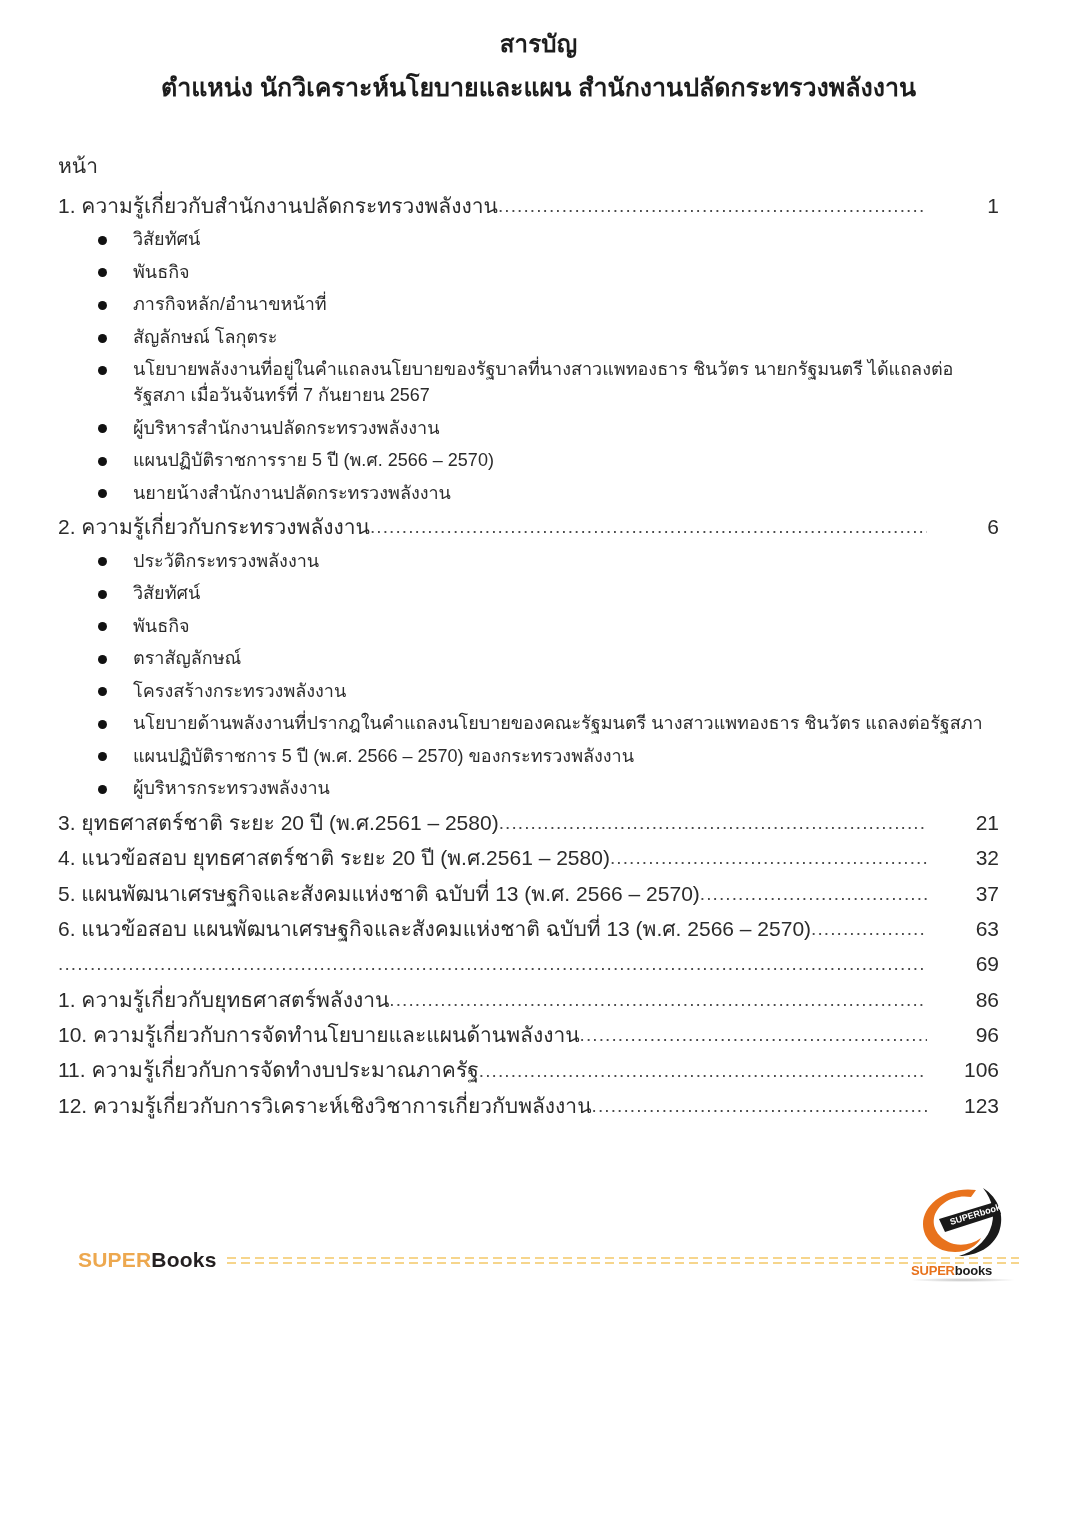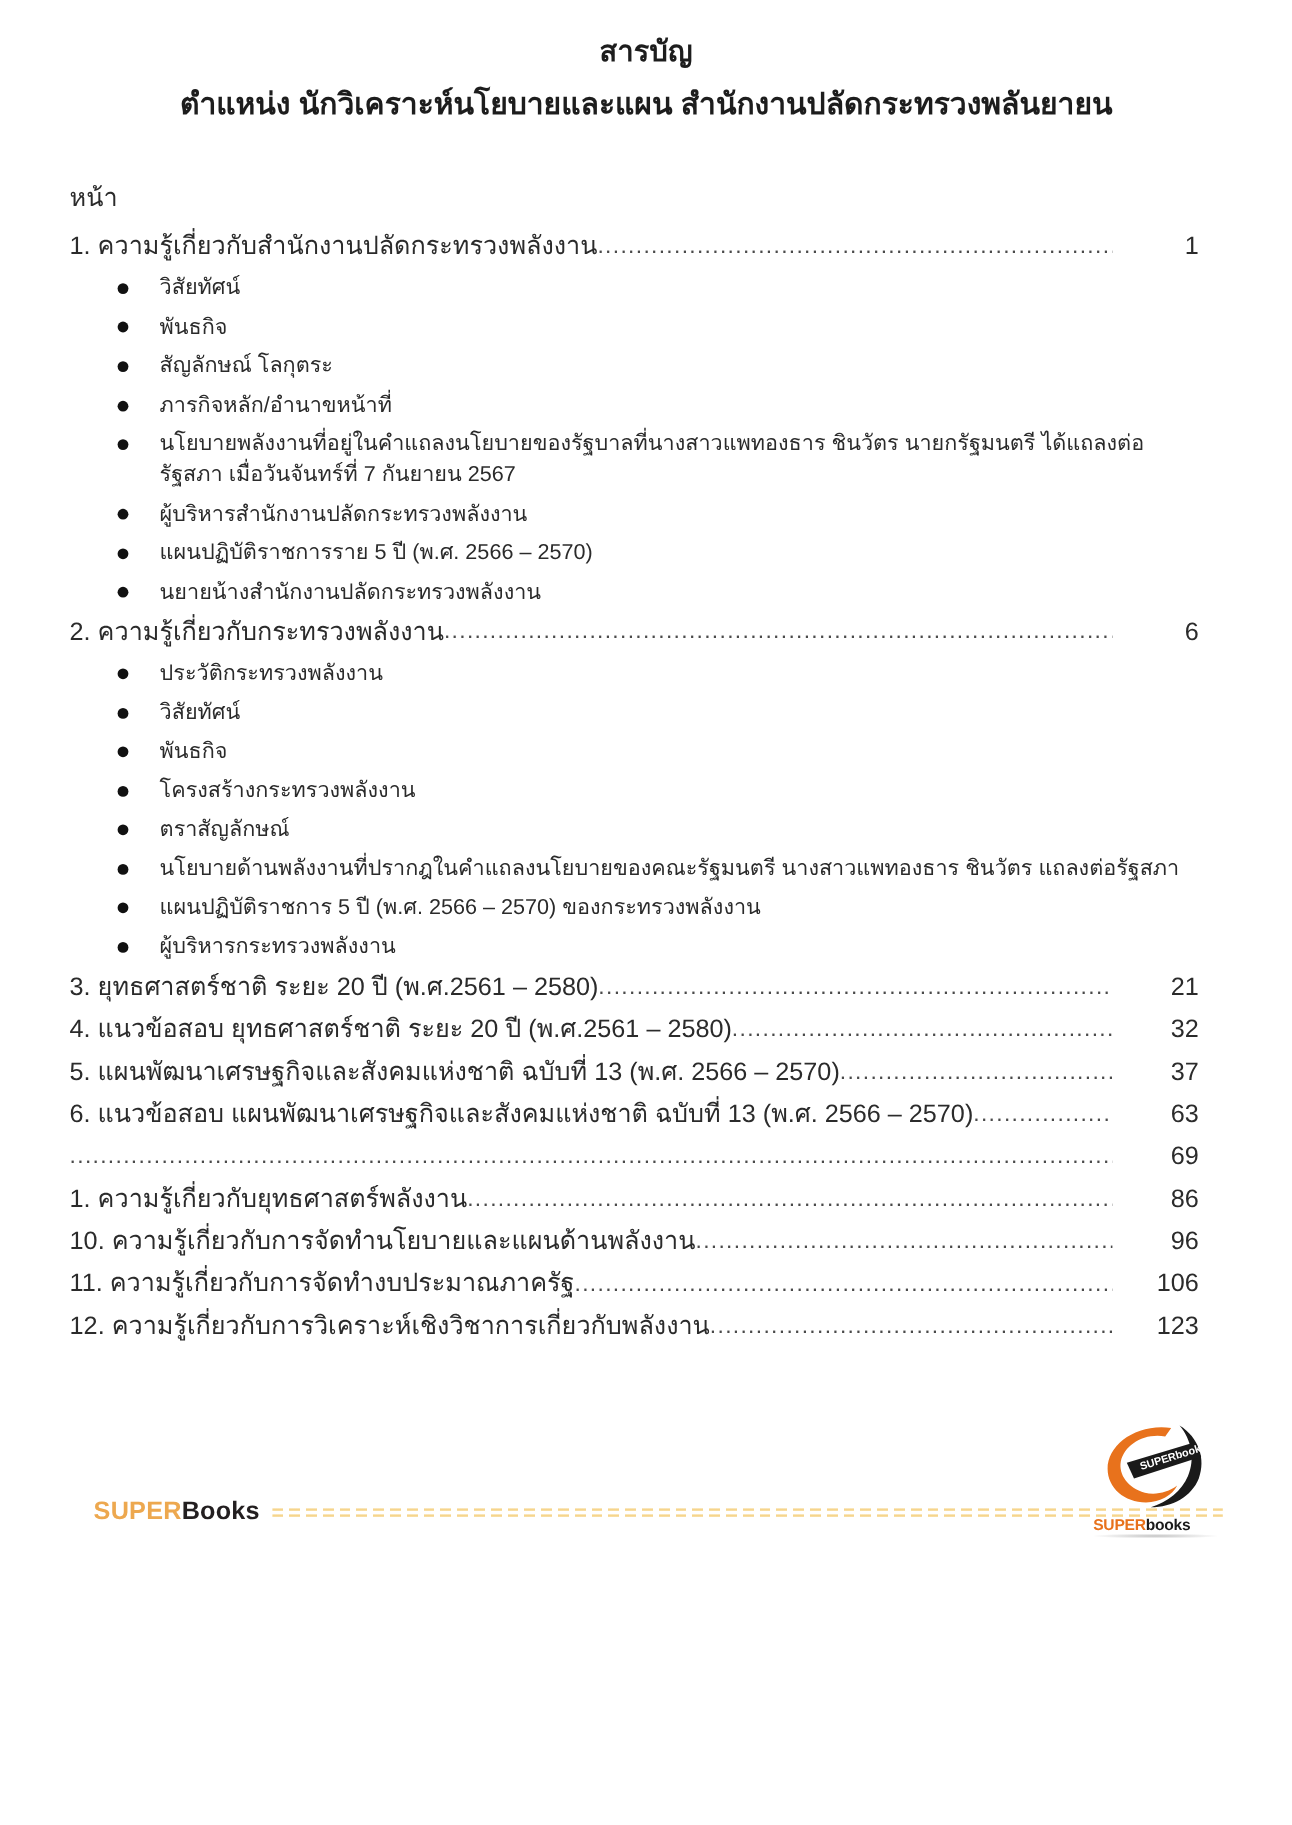--- a/index.html
+++ b/index.html
@@ -198,52 +198,52 @@
     background: radial-gradient(ellipse at center, rgba(120,120,120,0.45) 0%, rgba(255,255,255,0) 72%);
   }
 </style>
 </head>
 <body>
 
 <div class="page">
 
   <div class="doc-header">
     <div class="doc-title">สารบัญ</div>
-    <div class="doc-subtitle">ตำแหน่ง  นักวิเคราะห์นโยบายและแผน  สำนักงานปลัดกระทรวงพลันยายน</div>
+    <div class="doc-subtitle">ตำแหน่ง  นักวิเคราะห์นโยบายและแผน  สำนักงานปลัดกระทรวงพลังงาน</div>
   </div>
 
   <div class="toc">
     <div class="col-head">หน้า</div>
     <div id="toc-list">
         <div class="entry">
           <span class="entry-label">1. ความรู้เกี่ยวกับสำนักงานปลัดกระทรวงพลังงาน</span>
           <span class="leader"></span>
           <span class="page-num">1</span>
         </div>
         <ul class="bullets">
           <li>วิสัยทัศน์</li>
           <li>พันธกิจ</li>
+          <li>ภารกิจหลัก/อำนาขหน้าที่</li>
           <li>สัญลักษณ์ โลกุตระ</li>
-          <li>ภารกิจหลัก/อำนาขหน้าที่</li>
           <li class="wrap">นโยบายพลังงานที่อยู่ในคำแถลงนโยบายของรัฐบาลที่นางสาวแพทองธาร ชินวัตร นายกรัฐมนตรี ได้แถลงต่อรัฐสภา เมื่อวันจันทร์ที่ 7 กันยายน 2567</li>
           <li>ผู้บริหารสำนักงานปลัดกระทรวงพลังงาน</li>
           <li>แผนปฏิบัติราชการราย 5 ปี (พ.ศ. 2566 – 2570)</li>
           <li>นยายน้างสำนักงานปลัดกระทรวงพลังงาน</li>
         </ul>
         <div class="entry">
           <span class="entry-label">2. ความรู้เกี่ยวกับกระทรวงพลังงาน</span>
           <span class="leader"></span>
           <span class="page-num">6</span>
         </div>
         <ul class="bullets">
           <li>ประวัติกระทรวงพลังงาน</li>
           <li>วิสัยทัศน์</li>
           <li>พันธกิจ</li>
+          <li>ตราสัญลักษณ์</li>
           <li>โครงสร้างกระทรวงพลังงาน</li>
-          <li>ตราสัญลักษณ์</li>
           <li class="wrap">นโยบายด้านพลังงานที่ปรากฎในคำแถลงนโยบายของคณะรัฐมนตรี นางสาวแพทองธาร ชินวัตร แถลงต่อรัฐสภา</li>
           <li>แผนปฏิบัติราชการ 5 ปี (พ.ศ. 2566 – 2570) ของกระทรวงพลังงาน</li>
           <li>ผู้บริหารกระทรวงพลังงาน</li>
         </ul>
         <div class="entry">
           <span class="entry-label">3. ยุทธศาสตร์ชาติ ระยะ 20 ปี (พ.ศ.2561 – 2580)</span>
           <span class="leader"></span>
           <span class="page-num">21</span>
         </div>
         <div class="entry">

